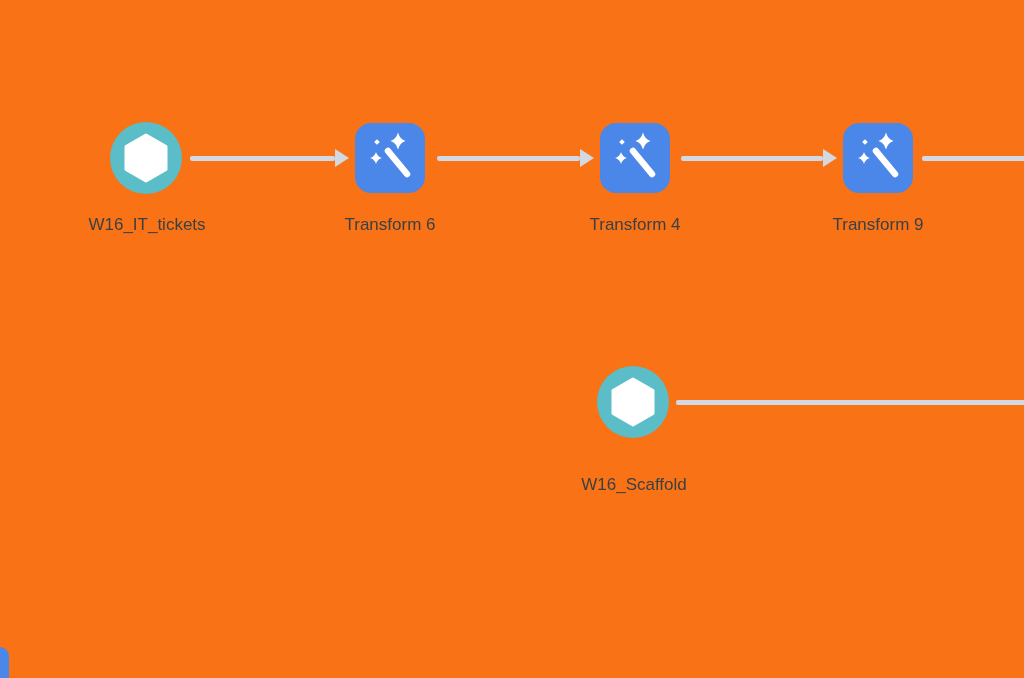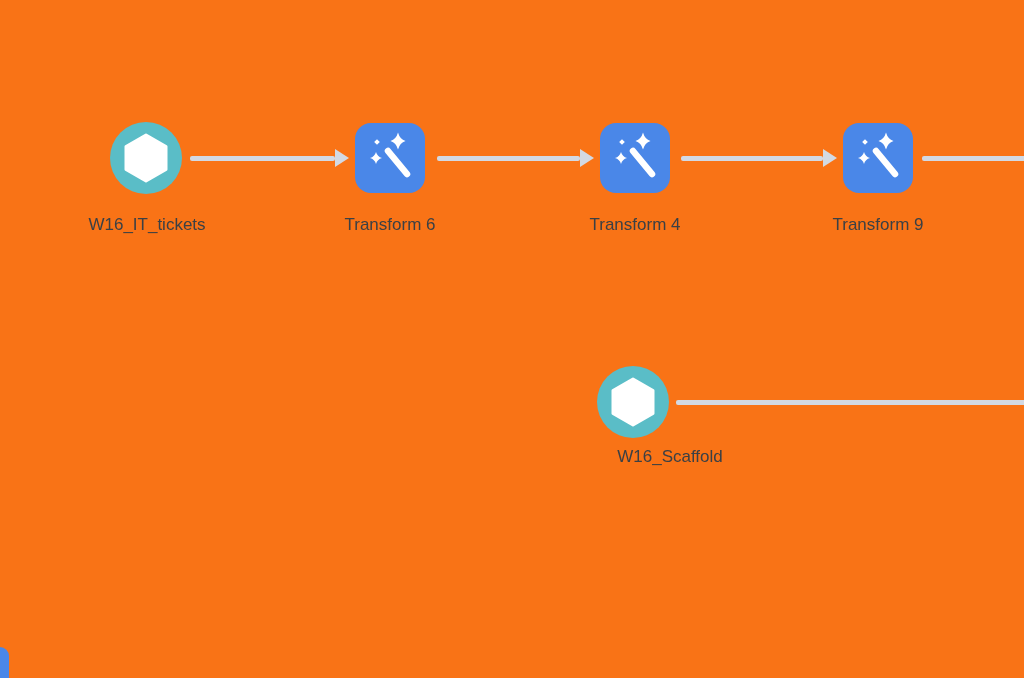--- a/index.html
+++ b/index.html
@@ -132,21 +132,21 @@
   <div>
     <div class="edge-line" style="left:922px; top:155.5px; width:102px; border-radius:2px 0 0 2px;"></div>
   </div>
 
   <div class="node" style="left:597px; top:366px;">
     <svg class="node-circle" viewBox="0 0 72 72">
       <circle cx="36" cy="36" r="36" fill="#5abdc7"></circle>
       <polygon points="36,13 56,24.5 56,47.5 36,59 16,47.5 16,24.5" fill="#ffffff" stroke="#ffffff" stroke-width="3" stroke-linejoin="round"></polygon>
     </svg>
   </div>
-  <div class="node-label" style="left:634px; top:446px;margin-left:36px;">W16_Scaffold</div>
+  <div class="node-label" style="left:634px; top:474px;">W16_Scaffold</div>
 
   <div>
     <div class="edge-line" style="left:676px; top:399.5px; width:348px; border-radius:2px 0 0 2px;"></div>
   </div>
 
   <div class="partial-node"></div>
 
 </div>
 
 </body></html>

